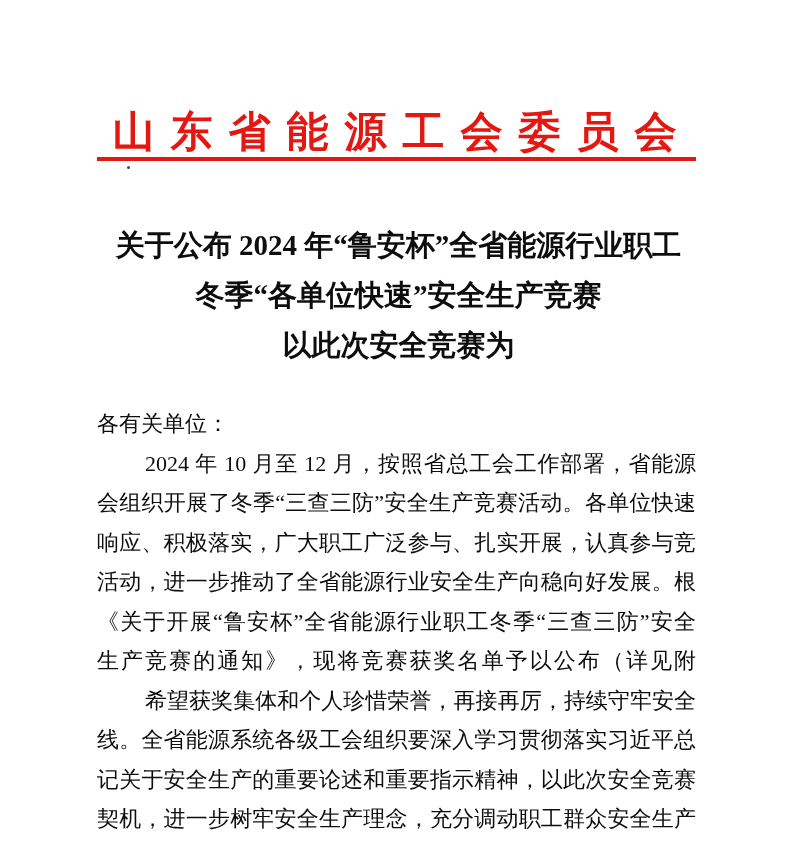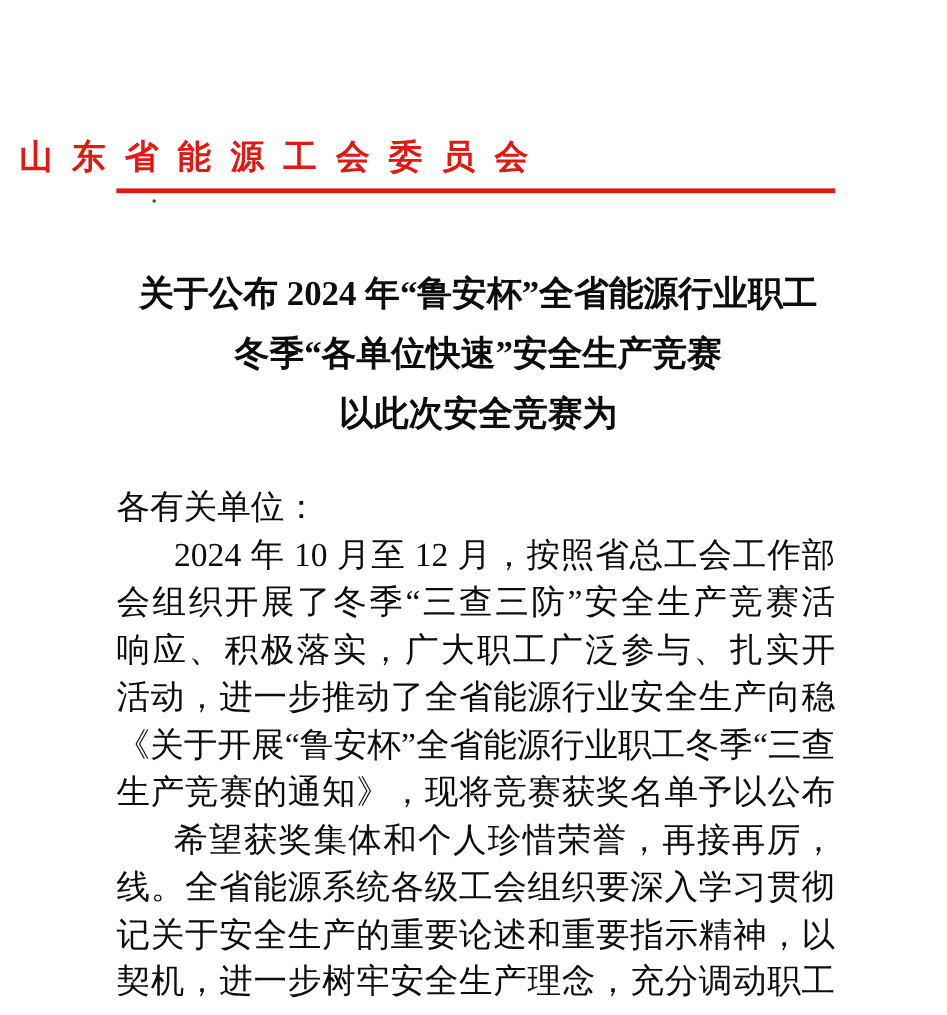--- a/index.html
+++ b/index.html
@@ -15,23 +15,23 @@
     background: var(--bg);
     overflow: hidden;
     font-family: "Liberation Serif", "DejaVu Serif", serif;
   }
   
   .org-name {
     position: absolute;
     top: 108px;
     left: 0;
     width: 100%;
-    text-align: left;
+    text-align: center;
     color: var(--accent);
-    font-size: 28px;
+    font-size: 42px;
     font-weight: 700;
     line-height: 48px;
     letter-spacing: 16px;
     text-indent: 16px;
     white-space: nowrap;
   }
   
   .red-rule {
     position: absolute;
     top: 157px;
@@ -64,21 +64,21 @@
     line-height: 50px;
   }
   .title-line { white-space: nowrap; }
   
   .doc-body {
     position: absolute;
     top: 404px;
     left: 97px;
     width: 599px;
     color: var(--ink);
-    font-size: 28px;
+    font-size: 22px;
     line-height: 39.5px;
   }
   .body-line {
     margin: 0;
     height: 39.5px;
     overflow: hidden;
   }
   .body-line.indent { text-indent: 48px; }
   .body-line.fill {
     text-align: justify;

